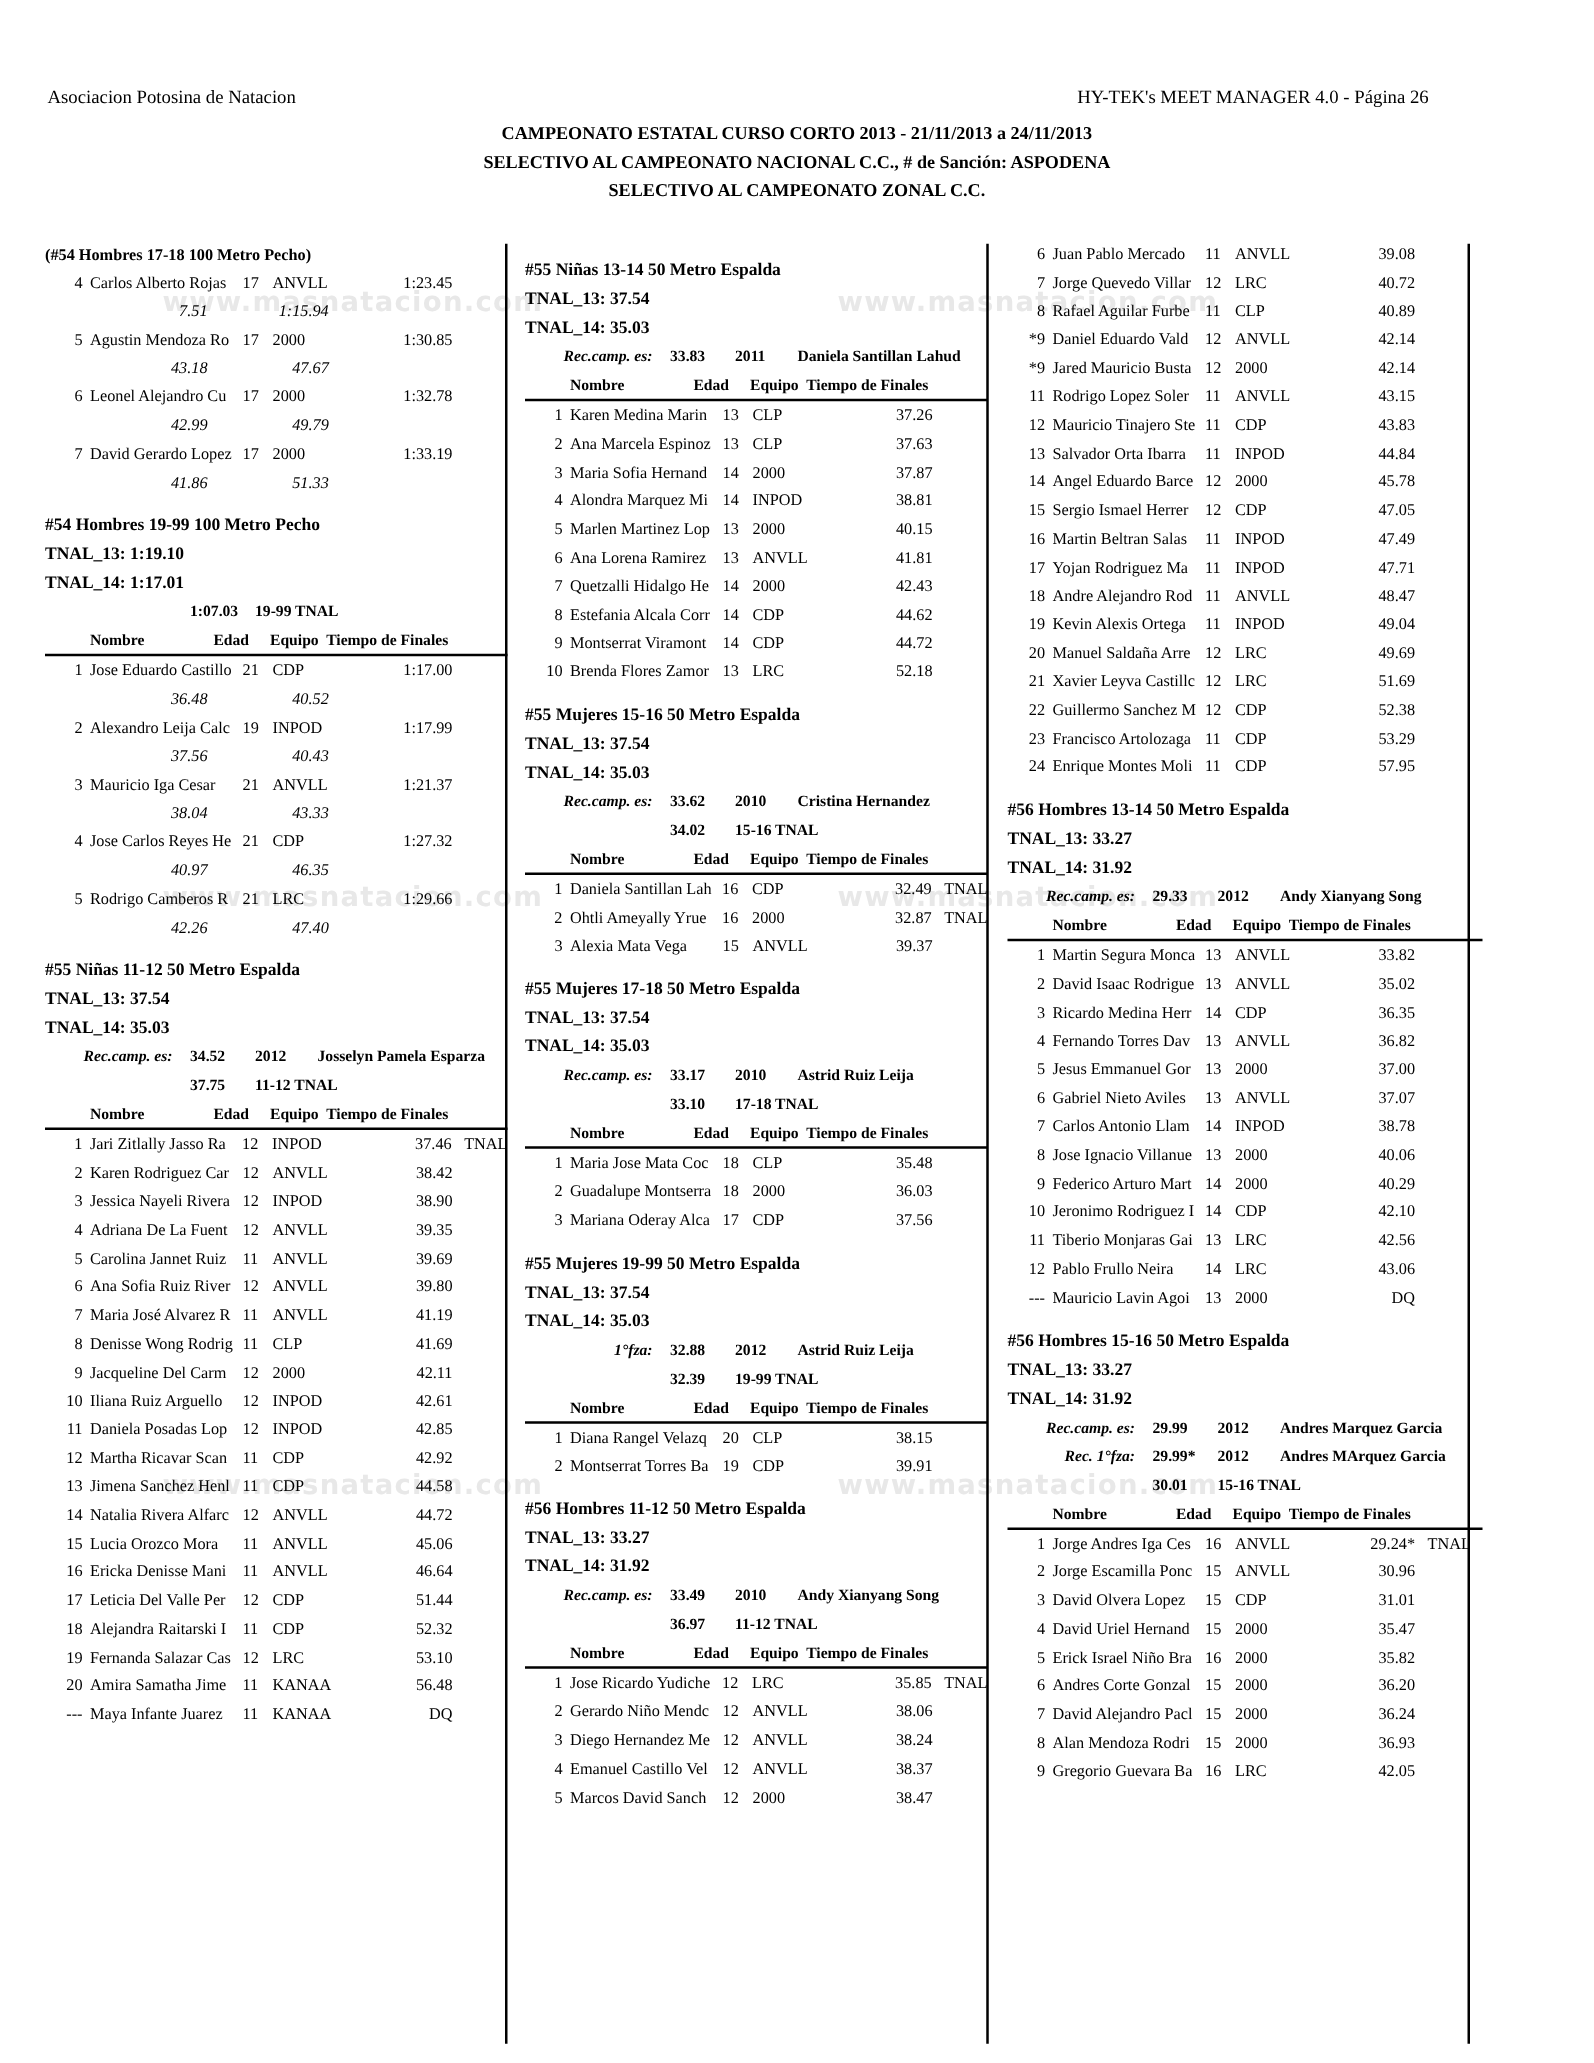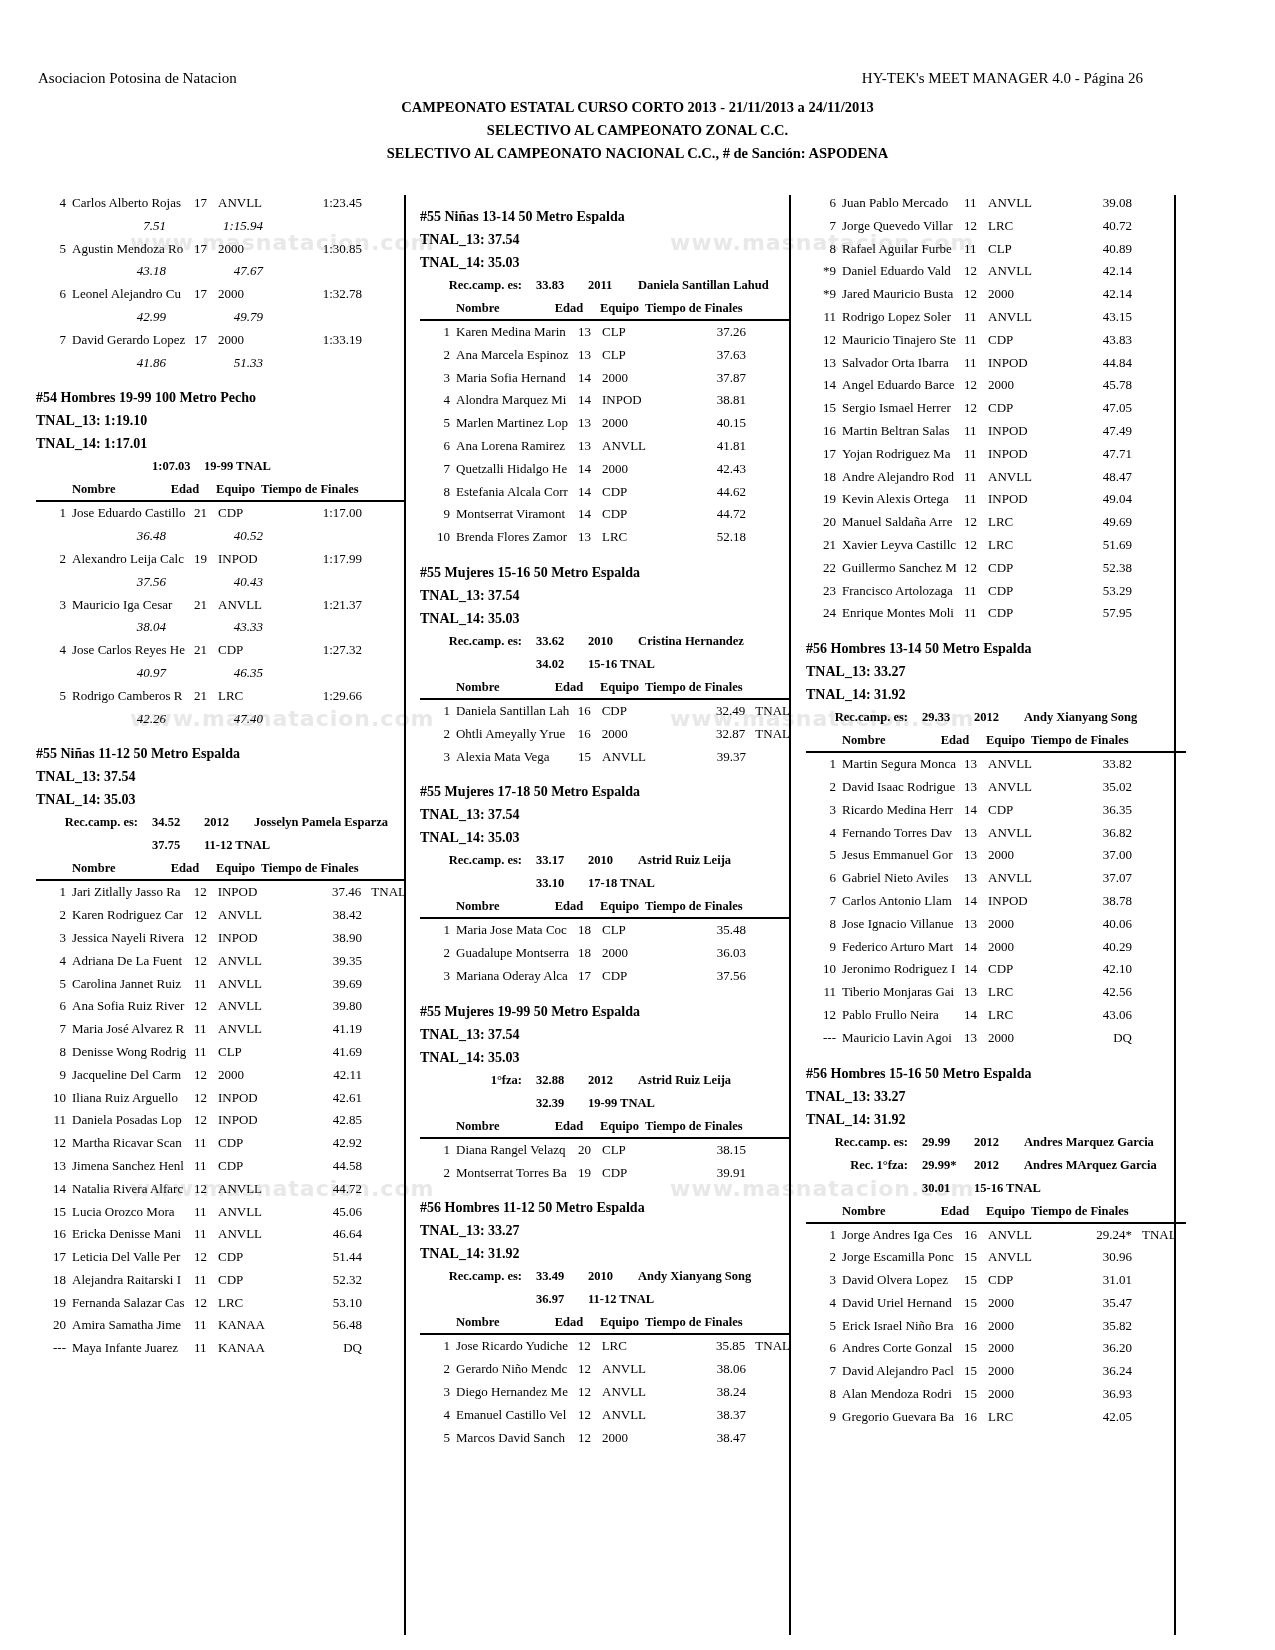--- a/index.html
+++ b/index.html
@@ -13,21 +13,21 @@
   .watermark { position: absolute; font-family: "DejaVu Sans", sans-serif; font-weight: bold; font-size: 22px; color: #e8e8e8; z-index: 0; letter-spacing: 1px; }
   .col { position: absolute; top: 192px; font-size: 13px; z-index: 1; }
   .col1 { left: 36px; width: 370px; }
   .col2 { left: 420px; width: 370px; top: 205px; }
   .col3 { left: 806px; width: 380px; }
   .vline { position: absolute; width: 2px; background: #000; top: 195px; height: 1440px; }
   .ev { font-weight: bold; font-size: 14px; line-height: 23px; }
   .ev.small { font-size: 13px; }
   .std { font-weight: bold; font-size: 14px; line-height: 23px; }
   .rec { font-weight: bold; font-size: 12.5px; line-height: 23px; display: flex; white-space: nowrap; overflow: hidden; }
-  .rec .rl { width: 116px; text-align: right; padding-right: 14px; box-sizing: border-box; }
+  .rec .rl { width: 116px; text-align: right; padding-right: 14px; box-sizing: border-box; font-style: italic; }
   .rec .rv { width: 52px; }
   .rec .ry { width: 40px; padding-right: 10px; }
   .rec .rn { }
   .colhdr { font-weight: bold; font-size: 12.5px; line-height: 22px; display: flex; border-bottom: 2px solid #000; }
   .colhdr span:nth-child(1) { width: 36px; }
   .colhdr span:nth-child(2) { width: 90px; }
   .colhdr span:nth-child(3) { width: 46px; text-align: center; }
   .colhdr span:nth-child(4) { padding-left: 8px; }
   .row { display: flex; line-height: 22.8px; font-size: 13px; white-space: nowrap; }
   .row .pl { width: 30px; text-align: right; padding-right: 6px; }
@@ -41,36 +41,37 @@
   .split .s2 { width: 97px; text-align: right; }
   .gap { height: 12px; }
 </style>
 </head>
 <body>
 
 <div class="hdr-left">Asociacion Potosina de Natacion</div>
 <div class="hdr-right">HY-TEK's MEET MANAGER 4.0 - Página 26</div>
 <div class="titles">
   <div>CAMPEONATO ESTATAL CURSO CORTO 2013 - 21/11/2013 a 24/11/2013</div>
+  <div>SELECTIVO AL CAMPEONATO NACIONAL C.C., # de Sanción: ASPODENA</div>
   <div>SELECTIVO AL CAMPEONATO ZONAL C.C.</div>
-  <div>SELECTIVO AL CAMPEONATO NACIONAL C.C., # de Sanción: ASPODENA</div>
 </div>
 
 <div class="watermark" style="left:130px;top:230px;">www.masnatacion.com</div>
 <div class="watermark" style="left:130px;top:706px;">www.masnatacion.com</div>
 <div class="watermark" style="left:130px;top:1176px;">www.masnatacion.com</div>
 <div class="watermark" style="left:670px;top:230px;">www.masnatacion.com</div>
 <div class="watermark" style="left:670px;top:706px;">www.masnatacion.com</div>
 <div class="watermark" style="left:670px;top:1176px;">www.masnatacion.com</div>
 
 <div class="vline" style="left:404px;"></div>
 <div class="vline" style="left:789px;"></div>
 <div class="vline" style="left:1174px;"></div>
 
 <div class="col col1" id="col1">
+    <div class="ev small">(#54  Hombres 17-18 100 Metro Pecho)</div>
     <div class="row">
       <span class="pl">4</span>
       <span class="nm">Carlos Alberto Rojas</span>
       <span class="ag">17</span>
       <span class="tm" style="padding-left: 4px;">ANVLL</span>
       <span class="ft">1:23.45</span>
       <span class="qf"></span>
     </div>
     <div class="split">
       <span class="s1">7.51</span>

